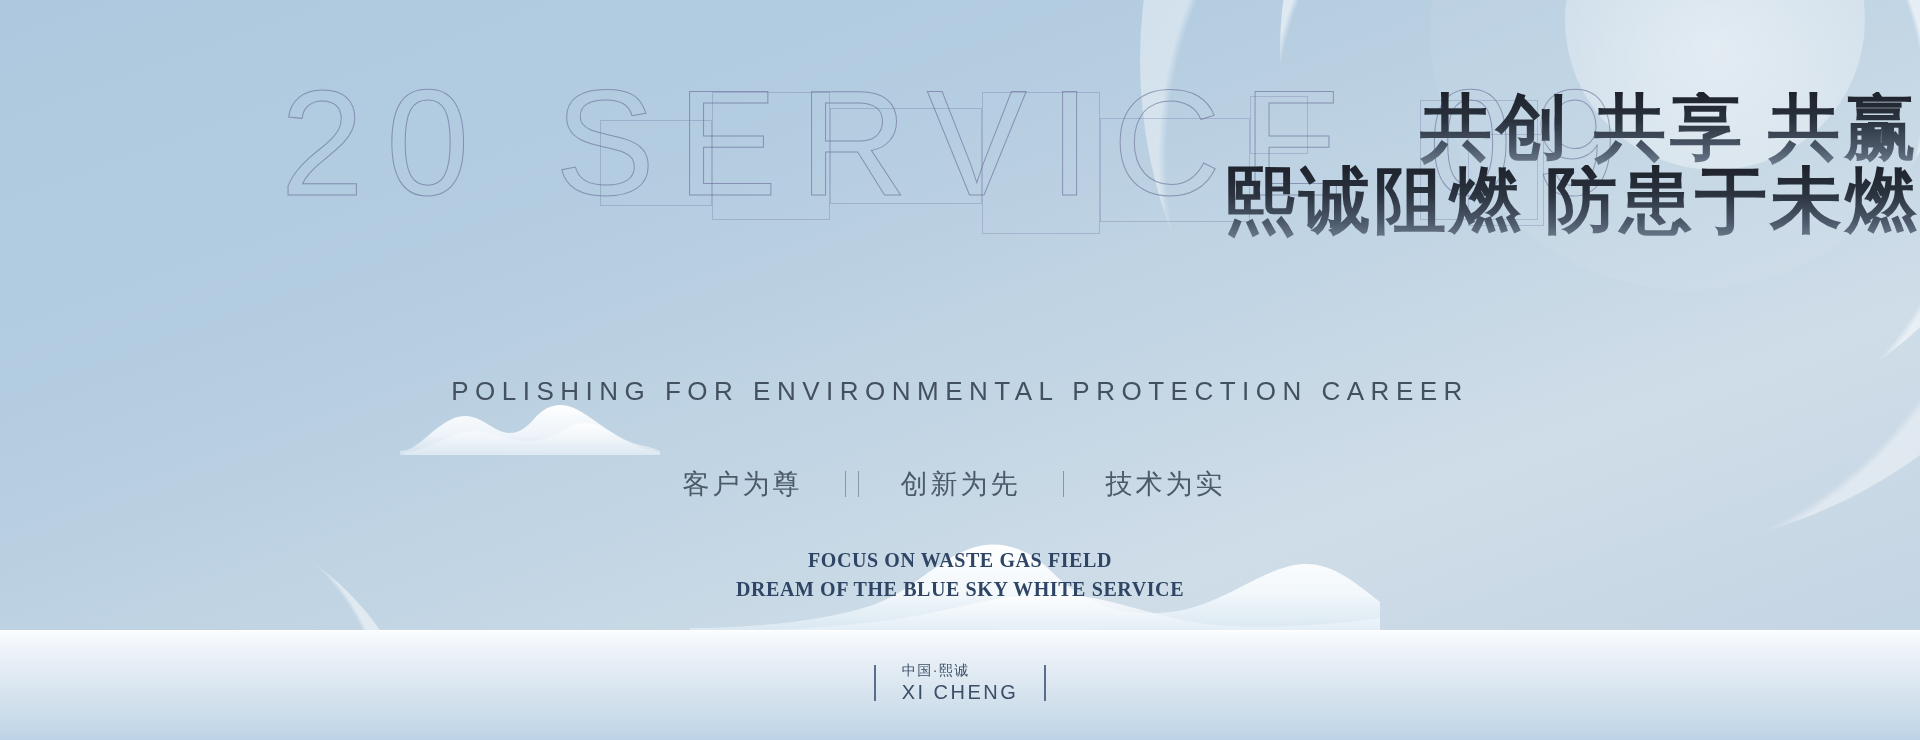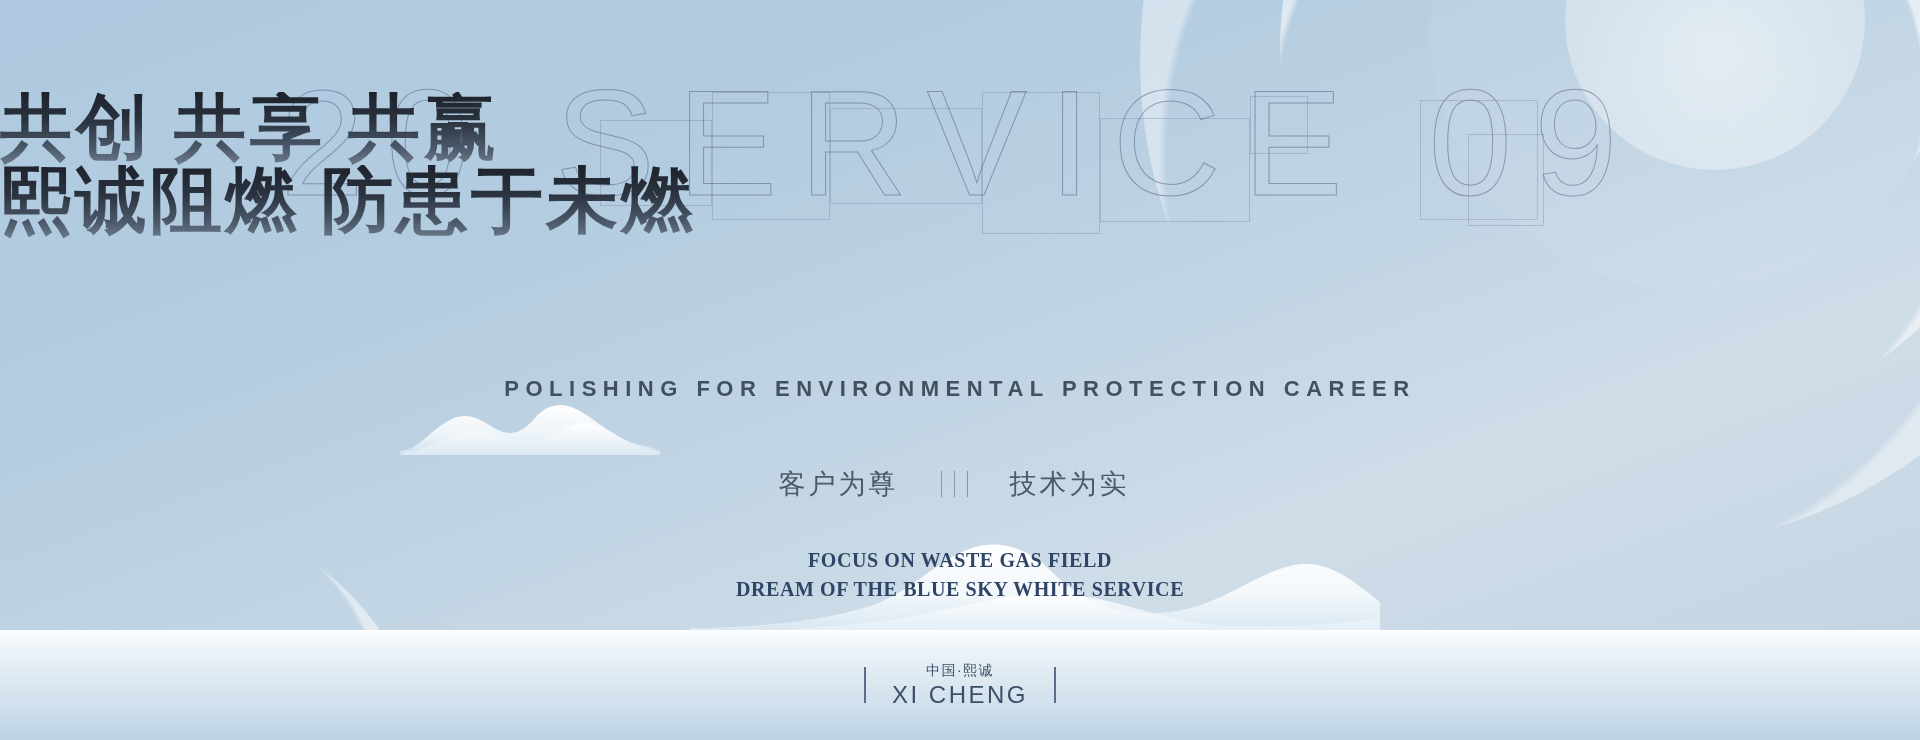--- a/index.html
+++ b/index.html
@@ -102,21 +102,21 @@
   .gb5 { left: 1250px; top: 96px; width: 58px; height: 58px; }
   .gb6 { left: 1420px; top: 100px; width: 118px; height: 120px; }
   .gb7 { left: 1468px; top: 134px; width: 76px; height: 92px; }
   .gb8 { left: 600px; top: 120px; width: 112px; height: 86px; }
 
   
   .headline-wrap {
     position: absolute;
     left: 0; right: 0;
     top: 92px;
-    text-align: left;
+    text-align: right;
   }
   .headline {
     font-family: "Liberation Serif", "DejaVu Serif", serif;
     font-weight: 700;
     line-height: 1.02;
     white-space: nowrap;
     background: linear-gradient(180deg, #1d222b 0%, #2b333f 40%, #4d5a6b 78%, #6d7c8d 100%);
     -webkit-background-clip: text;
     background-clip: text;
     color: transparent;
@@ -124,22 +124,22 @@
   }
   .headline-1 { font-size: 72px; letter-spacing: 4px; }
   .headline-2 { font-size: 72px; letter-spacing: 3px; }
 
   
   .tagline {
     position: absolute;
     left: 0; right: 0;
     top: 376px;
     text-align: center;
-    font-size: 22px;
-    font-weight: 700;
+    font-size: 26px;
+    font-weight: 400;
     letter-spacing: 6.5px;
     color: #43505f;
     white-space: nowrap;
   }
 
   
   .slogans {
     position: absolute;
     left: 0; right: 12px;
     top: 466px;
@@ -190,23 +190,23 @@
     align-items: center;
     justify-content: center;
     gap: 26px;
   }
   .logo-bar {
     width: 2px;
     height: 36px;
     background: #4a5f7d;
     opacity: 0.9;
   }
-  .logo-text { text-align: center; color: #3c4f68; line-height: 1.25; }
+  .logo-text { color: #3c4f68; line-height: 1.25; }
   .logo-cn { font-size: 14px; letter-spacing: 1.5px; }
-  .logo-en { font-size: 24px; letter-spacing: 2.5px; }
+  .logo-en { font-size: 20px; letter-spacing: 2.5px; }
 </style>
 </head>
 <body>
 
 <div class="stage">
 
   <div class="bg-layer">
     <div class="ring ring-tr-1"></div>
     <div class="ring ring-tr-2"></div>
     <div class="ring ring-tr-3"></div>
@@ -272,20 +272,21 @@
     <div class="headline headline-1">共创 共享 共赢</div>
     <div class="headline headline-2">熙诚阻燃 防患于未燃</div>
   </div>
 
   <div class="tagline">POLISHING FOR ENVIRONMENTAL PROTECTION CAREER</div>
 
   <div class="slogans">
     <span class="slogan-item">客户为尊</span>
     <span class="slogan-sep"></span>
     <span class="slogan-sep"></span>
+    <span class="slogan-item">创新为先</span>
     <span class="slogan-sep"></span>
     <span class="slogan-item">技术为实</span>
   </div>
 
   <div class="microcopy">
     <div>FOCUS ON WASTE GAS FIELD</div>
     <div>DREAM OF THE BLUE SKY WHITE SERVICE</div>
   </div>
 
   <div class="footer-logo">

